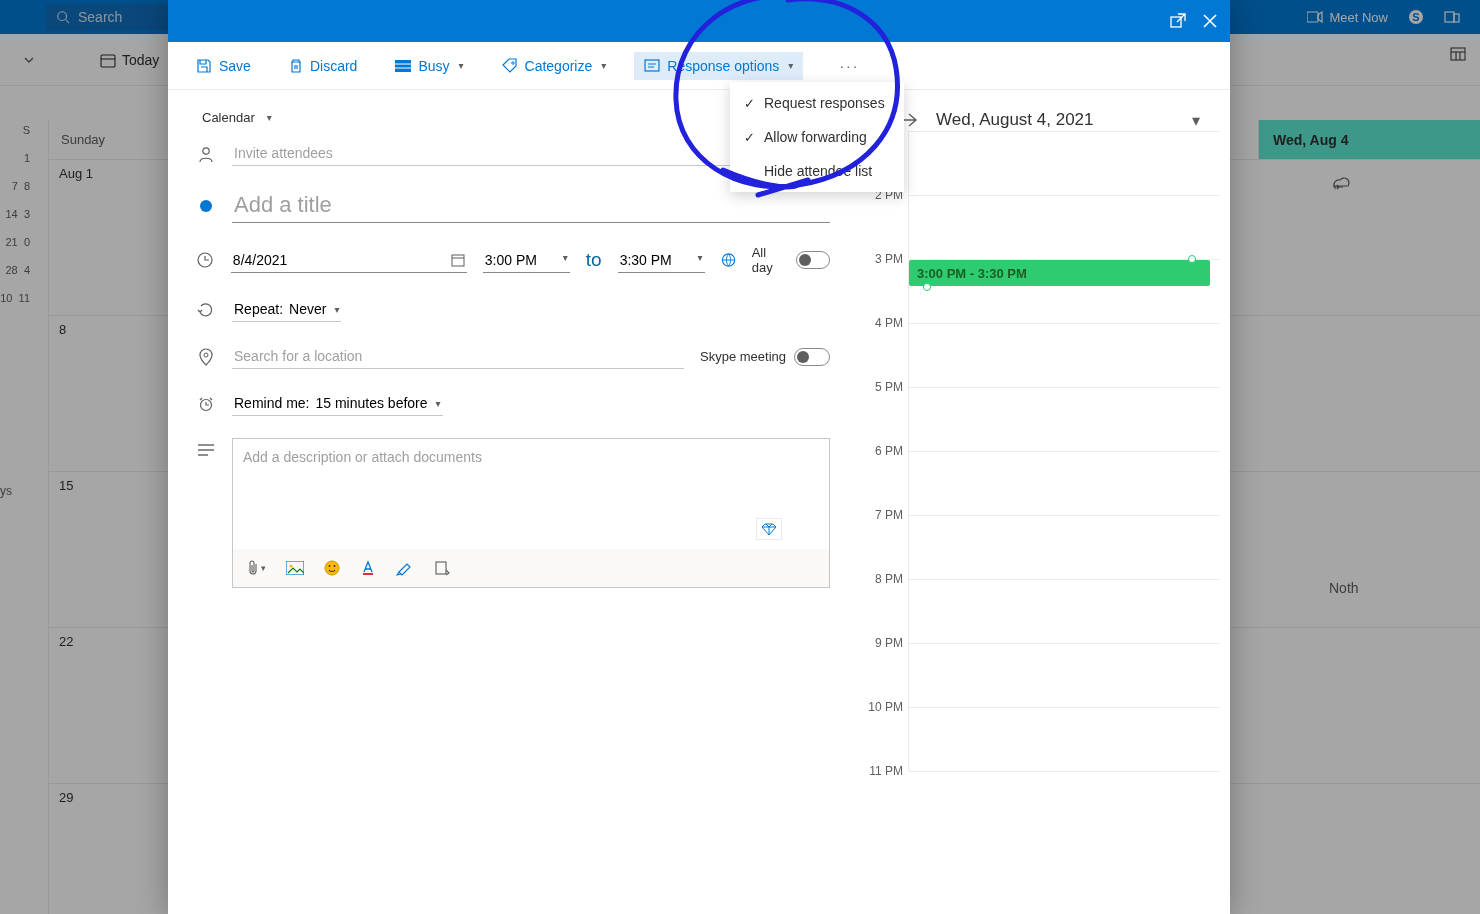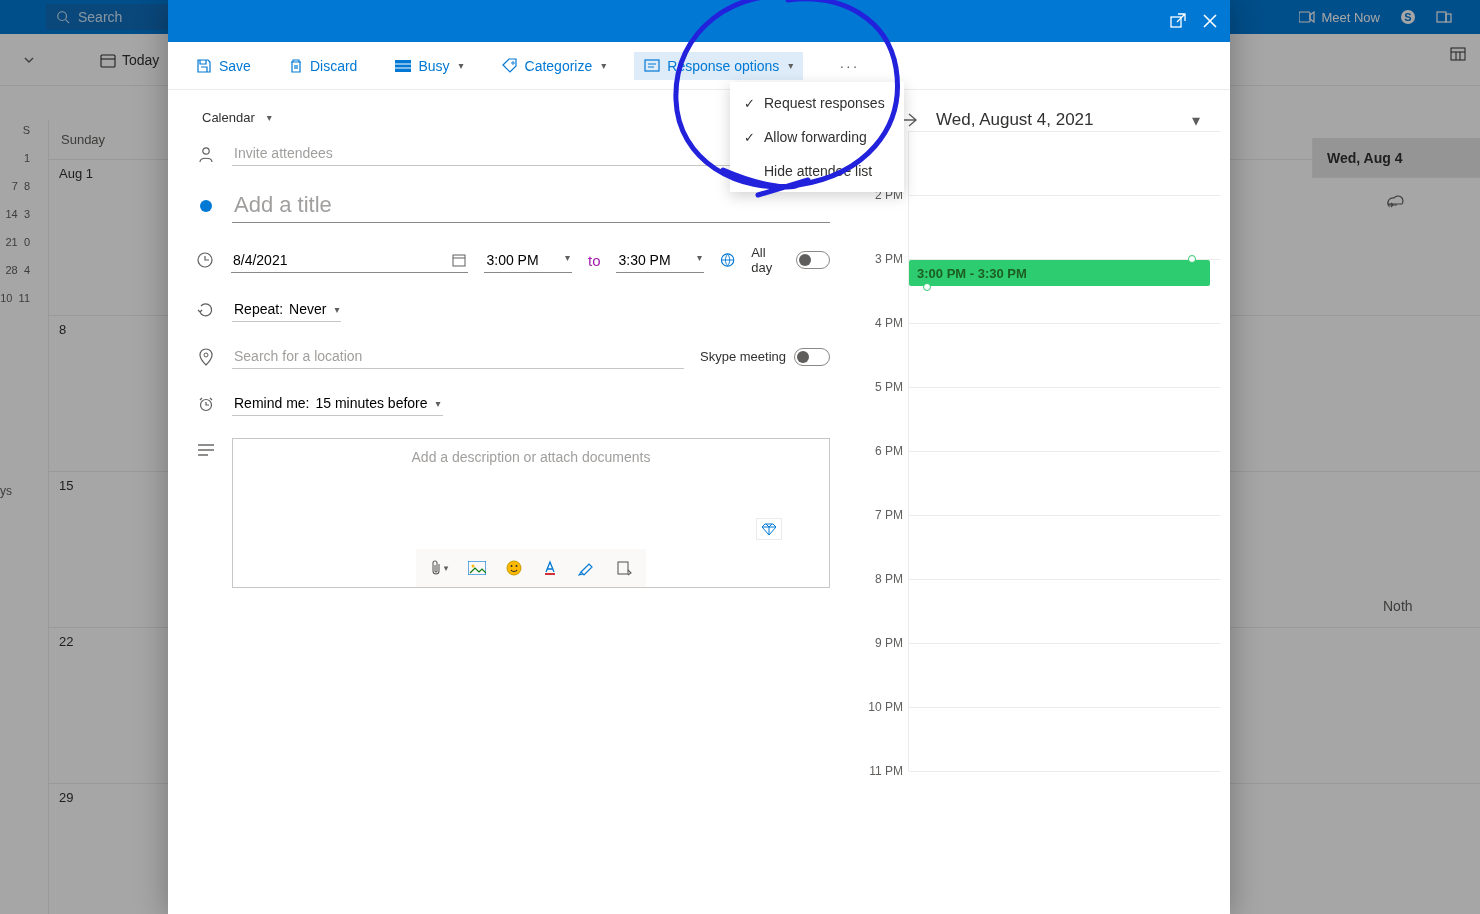--- a/index.html
+++ b/index.html
@@ -2,34 +2,34 @@
 <html><head>
 <meta charset="utf-8">
 <style>
   * { box-sizing: border-box; font-family: "Segoe UI", sans-serif; }
   body { margin: 0; width: 1480px; height: 914px; background: #fff; overflow: hidden; position: relative; }
   
   .topbar { height: 34px; background: #0078d4; display: flex; align-items: center; color: #fff; }
   .search-box { margin-left: 46px; width: 280px; height: 26px; background: #106ebe; display: flex; align-items: center; padding: 0 10px; font-size: 14px; color: #cde6f7; }
   .search-box svg { margin-right: 8px; }
   .top-spacer { flex: 1; }
-  .top-right { display: flex; align-items: center; gap: 20px; padding-right: 28px; font-size: 13px; }
+  .top-right { display: flex; align-items: center; gap: 20px; padding-right: 20px; font-size: 13px; }
   .top-right .tritem { display: flex; align-items: center; gap: 6px; }
   
   .bg-area { position: absolute; top: 34px; left: 0; right: 0; bottom: 0; }
   .bg-toolbar { height: 52px; border-bottom: 1px solid #edebe9; display: flex; align-items: center; padding: 0 14px; gap: 14px; font-size: 14px; color: #323130; }
   .bg-toolbar .today-btn { display: flex; align-items: center; gap: 6px; margin-left: 50px; }
   .bg-left-dates { position: absolute; top: 90px; left: 0; width: 30px; font-size: 11px; color: #605e5c; text-align: right; }
   .bg-left-dates div { height: 28px; }
   .bg-ys { position: absolute; top: 450px; left: 0; font-size: 12px; color: #605e5c; }
   .bg-cal { position: absolute; left: 48px; top: 86px; right: 0; bottom: 0; }
   .bg-day-header { height: 40px; display: flex; align-items: center; padding-left: 12px; font-size: 13px; color: #605e5c; border-left: 1px solid #edebe9; border-bottom: 1px solid #edebe9; }
   .bg-weeks { display: flex; flex-direction: column; }
   .bg-week { height: 156px; border-left: 1px solid #edebe9; border-bottom: 1px solid #edebe9; padding: 6px 10px; font-size: 13px; color: #323130; }
-  .bg-right-side { position: absolute; top: 104px; right: 0; width: 168px; border-left: 1px solid #edebe9; background: #e5e5e5; }
+  .bg-right-side { position: absolute; top: 86px; right: 0; width: 222px; border-left: 1px solid #edebe9; background: #5eead4; }
   .bg-right-head { height: 40px; display: flex; align-items: center; padding-left: 14px; font-size: 14px; font-weight: 600; color: #323130; white-space: nowrap; border-bottom: 1px solid #edebe9; }
   .bg-right-noth { position: absolute; top: 460px; left: 70px; font-size: 14px; color: #605e5c; }
   
   .dimmer { position: absolute; inset: 0; background: rgba(0,0,0,0.35); }
   
   .modal { position: absolute; top: 0; left: 168px; width: 1062px; height: 914px; background: #fff; box-shadow: 0 4px 30px rgba(0,0,0,0.3); display: flex; flex-direction: column; }
   .modal-blue { height: 42px; background: #0078d4; display: flex; align-items: center; justify-content: flex-end; padding-right: 12px; gap: 16px; }
   .modal-blue svg { cursor: pointer; }
   .modal-toolbar { height: 48px; border-bottom: 1px solid #edebe9; display: flex; align-items: center; padding: 0 28px; gap: 38px; font-size: 14px; color: #0078d4; }
   .mt-item { display: flex; align-items: center; gap: 7px; cursor: pointer; }
@@ -49,28 +49,28 @@
   .frow { display: flex; align-items: center; gap: 16px; margin-bottom: 22px; }
   .ficon { width: 20px; display: flex; justify-content: center; color: #605e5c; }
   .dot { width: 12px; height: 12px; border-radius: 50%; background: #0078d4; }
   .title-in { flex: 1; border: none; border-bottom: 1px solid #8a8886; font-size: 22px; color: #605e5c; padding: 4px 2px; outline: none; }
   .title-in::placeholder { color: #a19f9d; }
   .att-in { flex: 1; border: none; border-bottom: 1px solid #c8c6c4; font-size: 14px; color: #323130; padding: 4px 2px; outline: none; }
   .att-in::placeholder { color: #a19f9d; }
   .optional { color: #0078d4; font-size: 14px; cursor: pointer; }
   .date-in { width: 250px; border: none; border-bottom: 1px solid #8a8886; font-size: 14px; padding: 4px 2px; display: flex; justify-content: space-between; align-items: center; }
   .time-in { width: 92px; border: none; border-bottom: 1px solid #8a8886; font-size: 14px; padding: 4px 2px; display: flex; align-items: flex-start; justify-content: space-between; }
-  .to-lbl { font-size: 15px; color: #a21caf; }
+  .to-lbl { font-size: 19px; color: #0369a1; }
   .allday { display: flex; align-items: center; gap: 8px; font-size: 13px; color: #323130; margin-left: auto; }
   .toggle { width: 36px; height: 18px; border: 1px solid #8a8886; border-radius: 10px; position: relative; }
   .toggle::after { content: ""; position: absolute; left: 2px; top: 2px; width: 12px; height: 12px; border-radius: 50%; background: #605e5c; }
   .repeat-in, .remind-in { border: none; border-bottom: 1px solid #c8c6c4; font-size: 14px; padding: 4px 2px; display: flex; align-items: center; gap: 6px; }
   .skype { margin-left: auto; display: flex; align-items: center; gap: 8px; font-size: 13px; color: #323130; }
   
-  .desc-box { border: 1px solid #c8c6c4; height: 150px; display: flex; flex-direction: column; align-items: center; }
+  .desc-box { border: 1px solid #c8c6c4; height: 150px; display: flex; flex-direction: column; }
   .desc-text { flex: 1; padding: 10px; font-size: 14px; color: #a19f9d; }
   .desc-tools { height: 38px; background: #faf9f8; display: flex; align-items: center; gap: 20px; padding: 0 14px; }
   .desc-tools-icon { display: flex; align-items: center; }
   .diamond-hint { position: absolute; right: 48px; margin-top: -70px; width: 26px; height: 22px; border: 1px solid #edebe9; display: flex; align-items: center; justify-content: center; color: #0078d4; }
   
   .cal-nav { display: flex; align-items: center; gap: 18px; margin-bottom: 1px; padding-left: 6px; }
   .cal-nav-date { font-size: 17px; color: #323130; }
   .cal-nav-chev { margin-left: auto; margin-right: 20px; color: #605e5c; cursor: pointer; }
   .timeline { position: relative; border-left: 1px solid #edebe9; margin-left: 50px; height: 640px; }
   .tl-row { height: 64px; border-top: 1px solid #edebe9; position: relative; }

